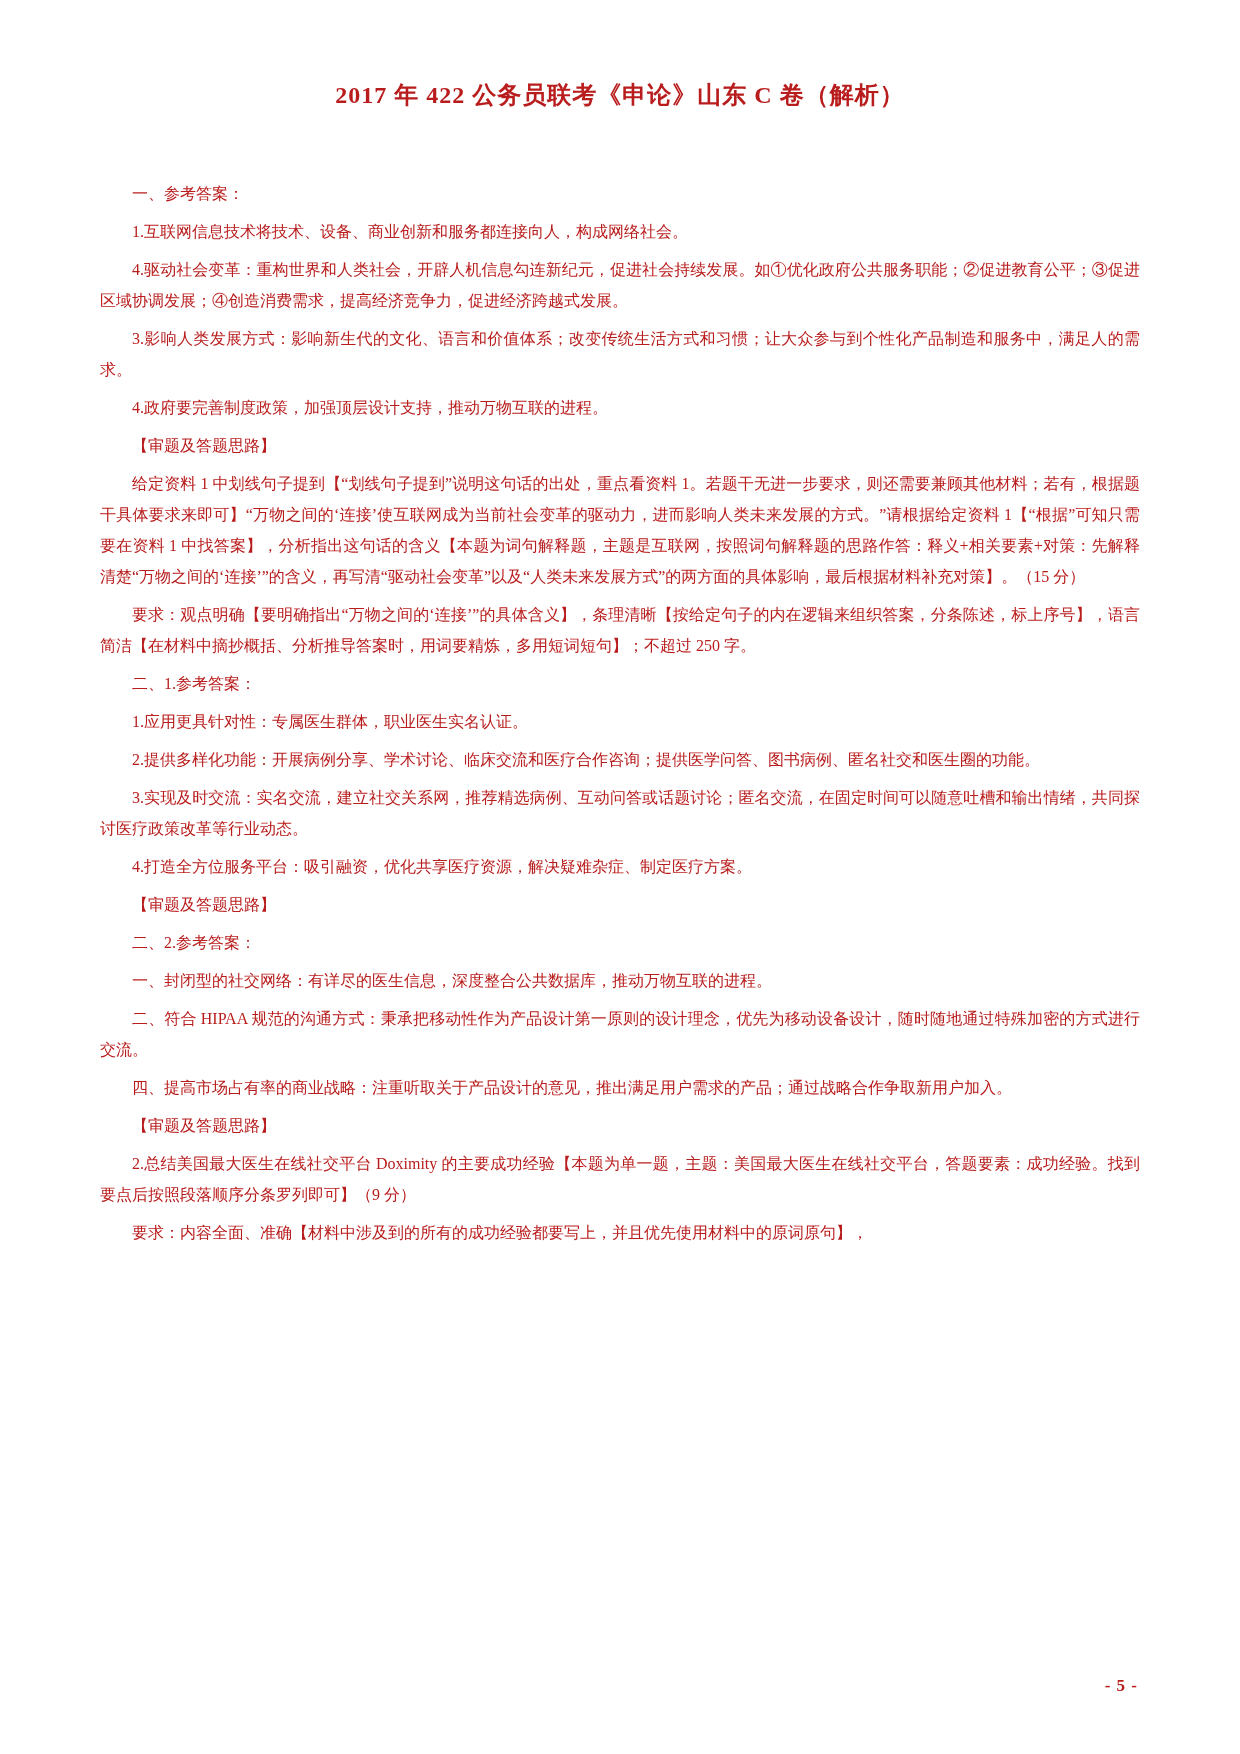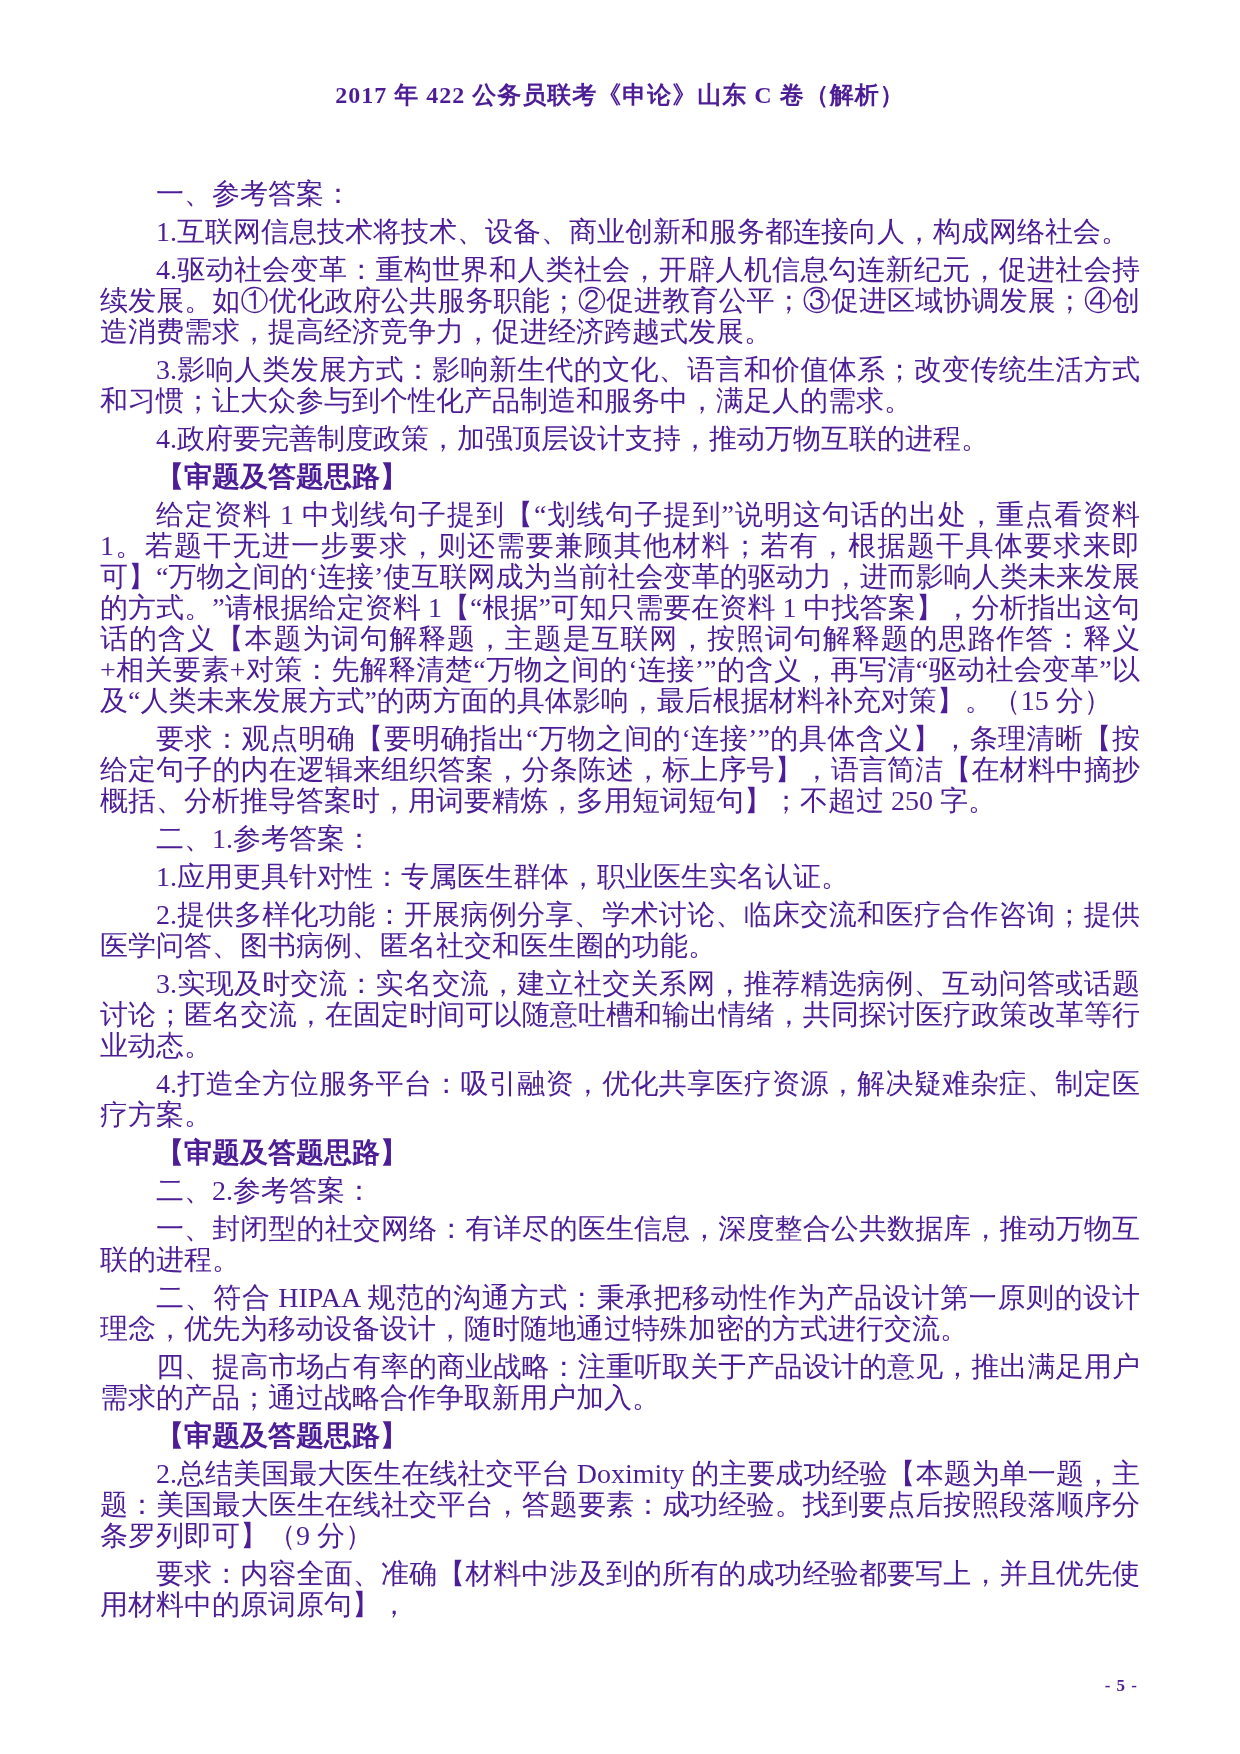--- a/index.html
+++ b/index.html
@@ -2,47 +2,47 @@
 <html><head>
 <meta charset="utf-8">
 <style>
   html, body { margin: 0; padding: 0; background: #e8e8e8; }
   .page {
     position: relative;
     width: 1240px;
     height: 1754px;
     margin: 0 auto;
     background: #ffffff;
-    color: #4c1d95;
+    color: #b91c1c;
     font-family: "Liberation Serif", "DejaVu Serif", serif;
     overflow: hidden;
   }
   .doc-title {
     margin: 0;
     padding: 78px 100px 0 100px;
     text-align: center;
     font-size: 24px;
     line-height: 34px;
     font-weight: bold;
     letter-spacing: 1px;
   }
   .doc-body {
     margin: 66px 100px 0 100px;
     width: 1040px;
   }
   .para {
     margin: 7px 0 0 0;
-    font-size: 28px;
+    font-size: 16px;
     line-height: 31px;
     text-indent: 2em;
     text-align: justify;
     word-break: break-all;
   }
   .para:first-child { margin-top: 0; }
-  .para.heading-bold { font-weight: bold; }
+  .para.heading-bold { font-weight: normal; }
   .page-footer {
     position: absolute;
     right: 102px;
     bottom: 58px;
     font-size: 17px;
     font-weight: bold;
     letter-spacing: 1px;
   }
 </style>
 </head>

